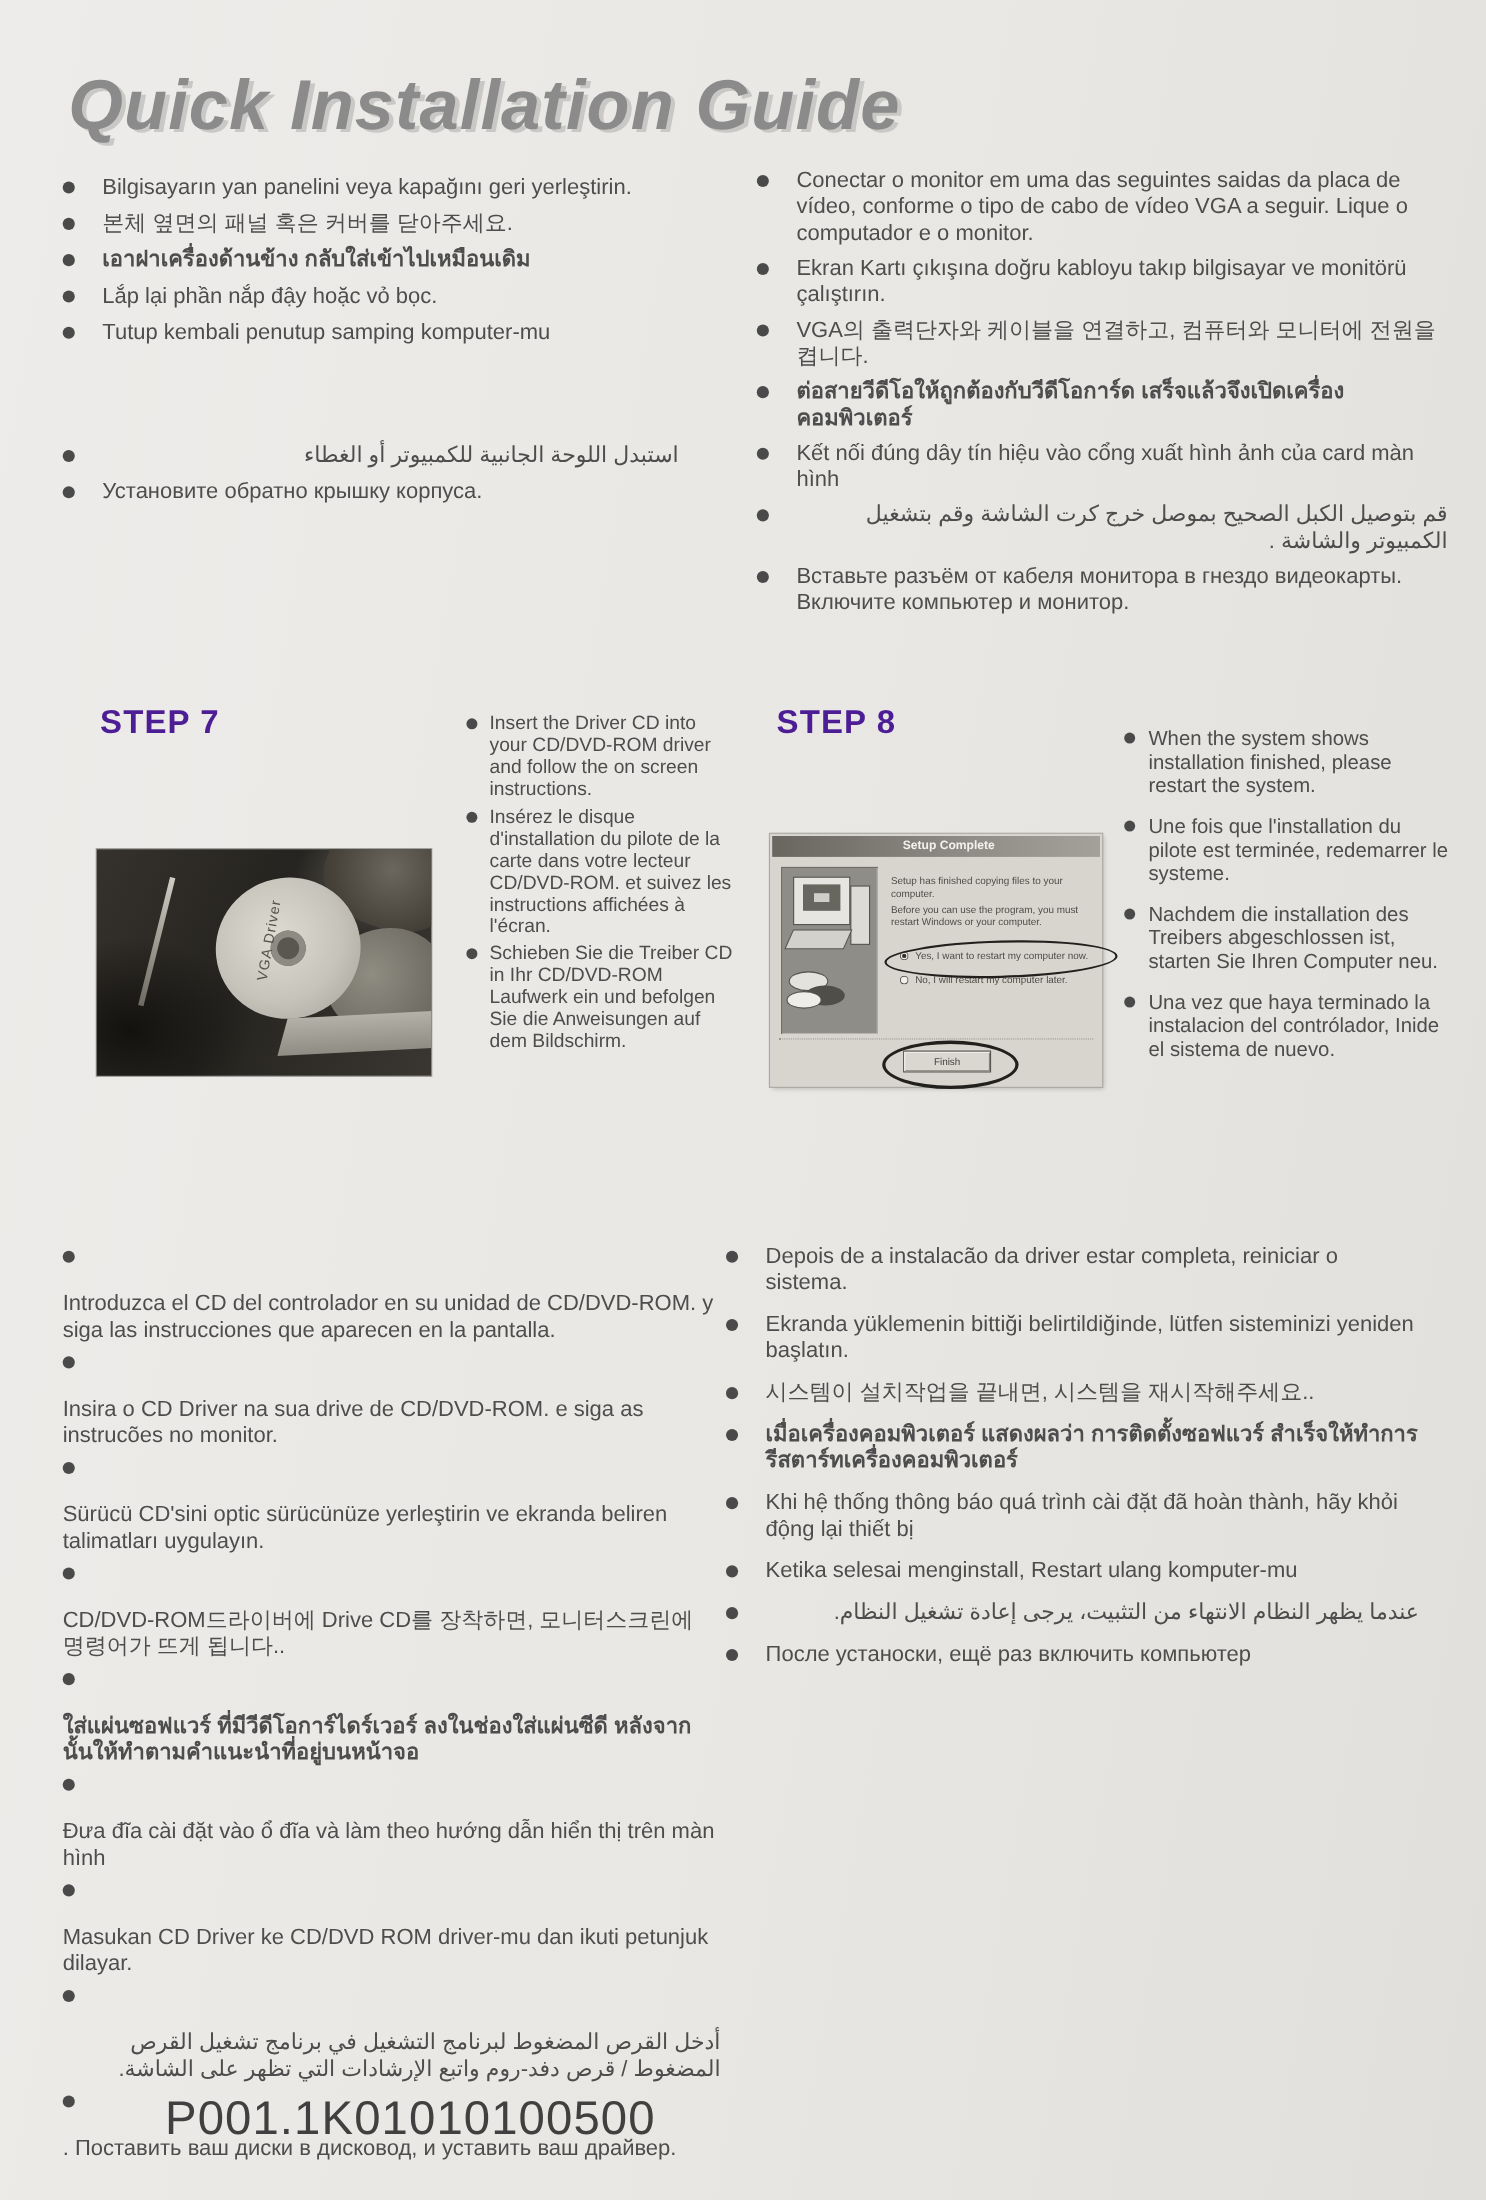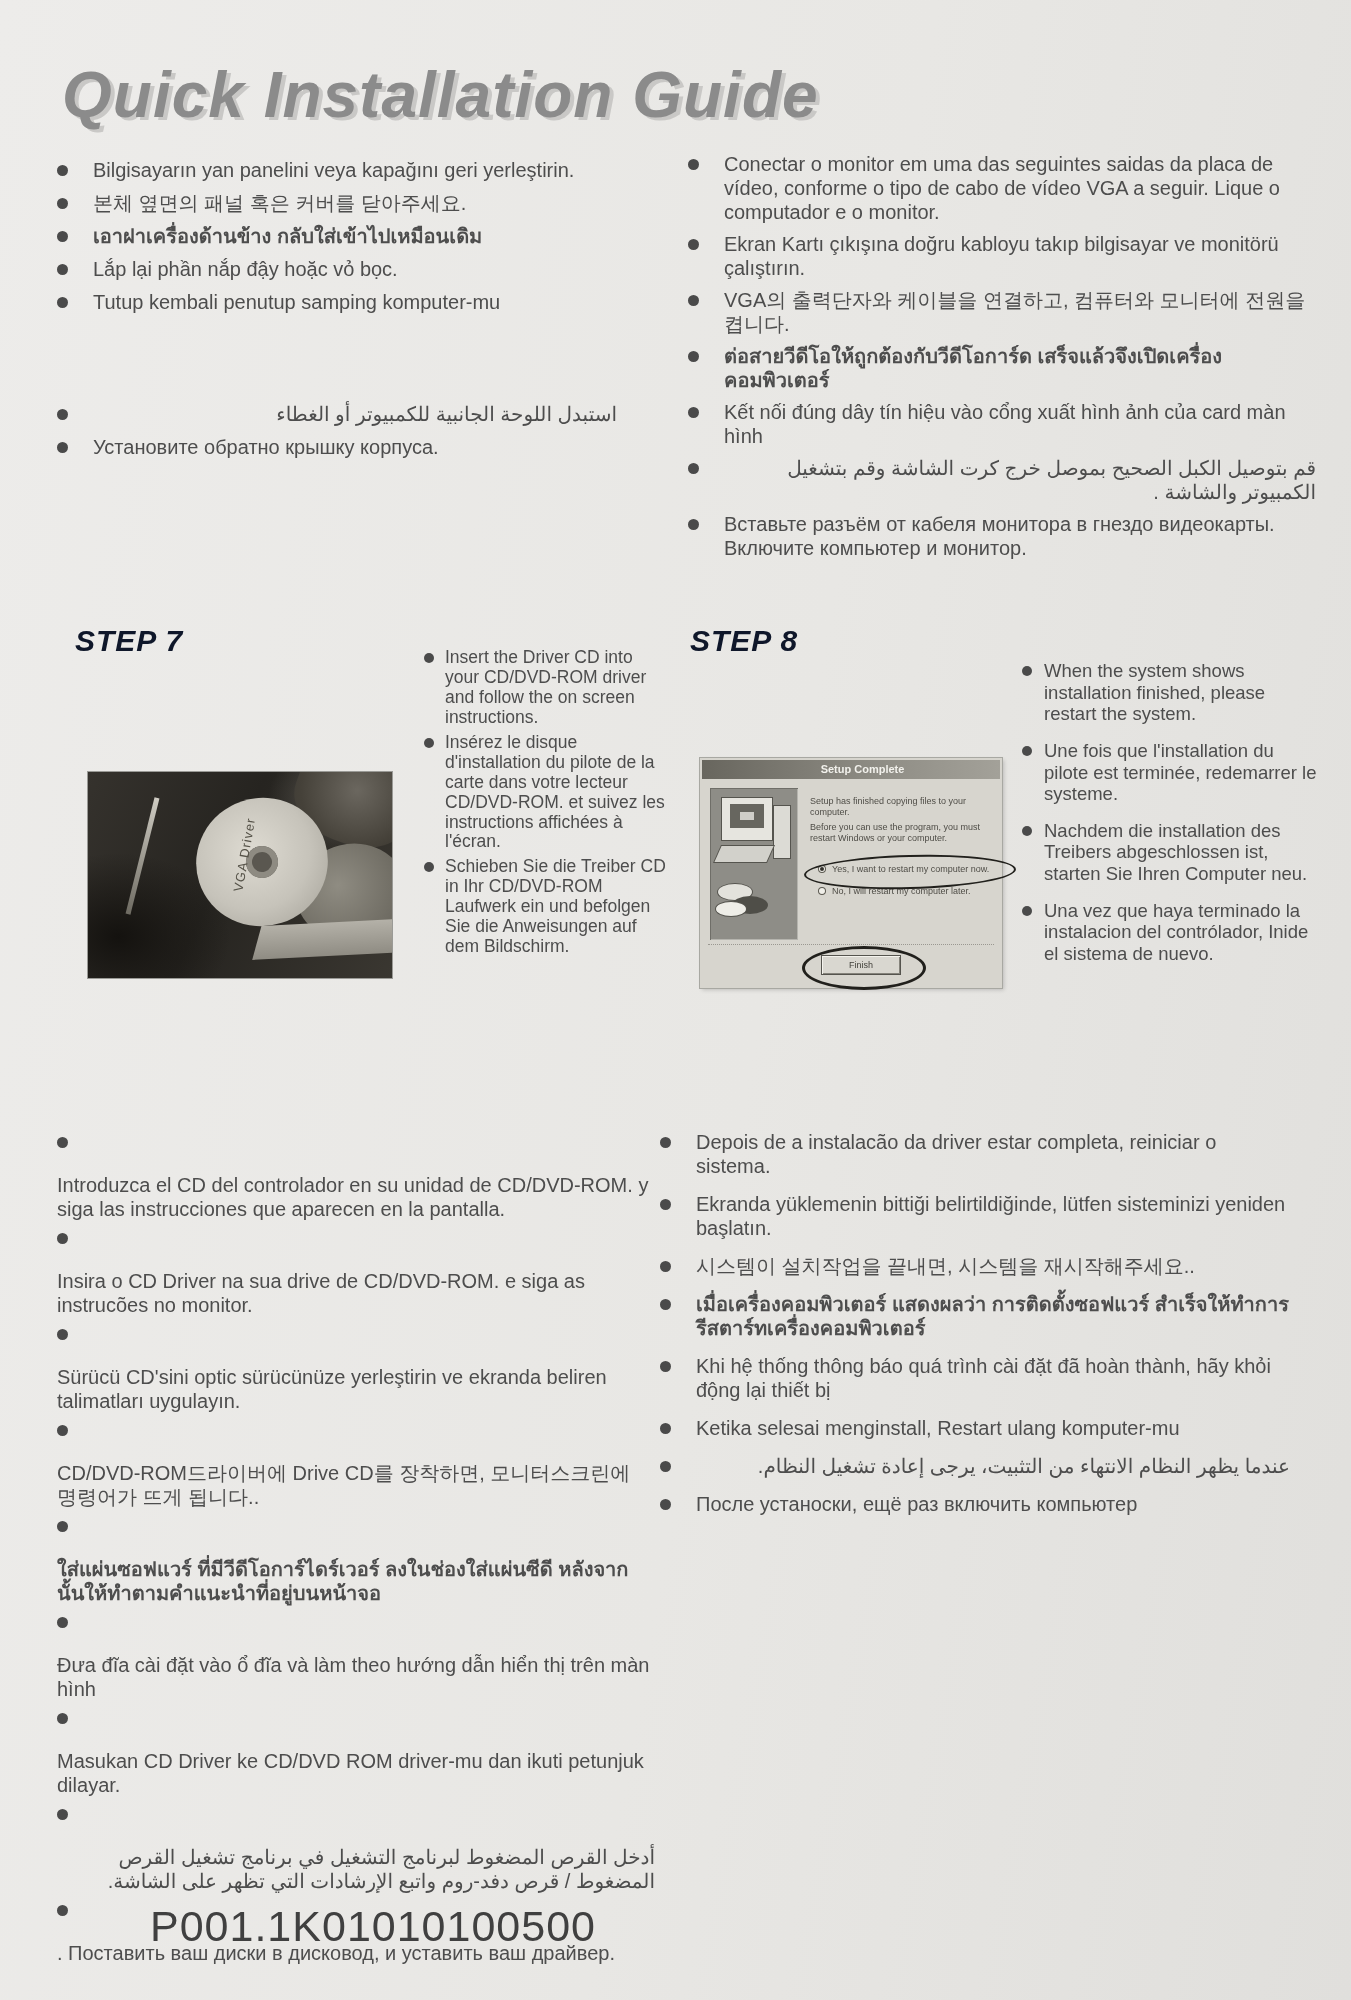--- a/index.html
+++ b/index.html
@@ -33,22 +33,22 @@
   .col-tl{left:57px;top:158px;width:560px;}
   .col-tl .bullet{margin-bottom:9px;}
   .col-tr{left:688px;top:152px;width:628px;}
   .col-tr .bullet{margin-bottom:8px;}
   .col-bl{left:57px;top:1130px;width:598px;}
   .col-bl .bullet{margin-bottom:5px;flex-direction:column;}
   .col-br{left:660px;top:1130px;width:630px;}
   .col-br .bullet{margin-bottom:14px;}
 
   .step-heading{
-    position:absolute;margin:0;
-    font-size:30px;font-weight:bold;color:#0f172a;letter-spacing:1px;font-style:italic;
+    position:absolute;margin:16px;
+    font-size:30px;font-weight:bold;color:#4c1d95;letter-spacing:1px;
   }
   .step7-h{left:75px;top:624px;}
   .step8-h{left:690px;top:624px;}
 
   .step7-b{left:424px;top:648px;width:242px;}
   .step7-b .bullet{margin-bottom:5px;gap:11px;}
   .step7-b .txt{font-size:17.5px;line-height:1.14;}
   .step7-b .dot{width:10px;height:10px;flex-basis:10px;margin-top:5px;}
 
   .step8-b{left:1022px;top:660px;width:300px;}

